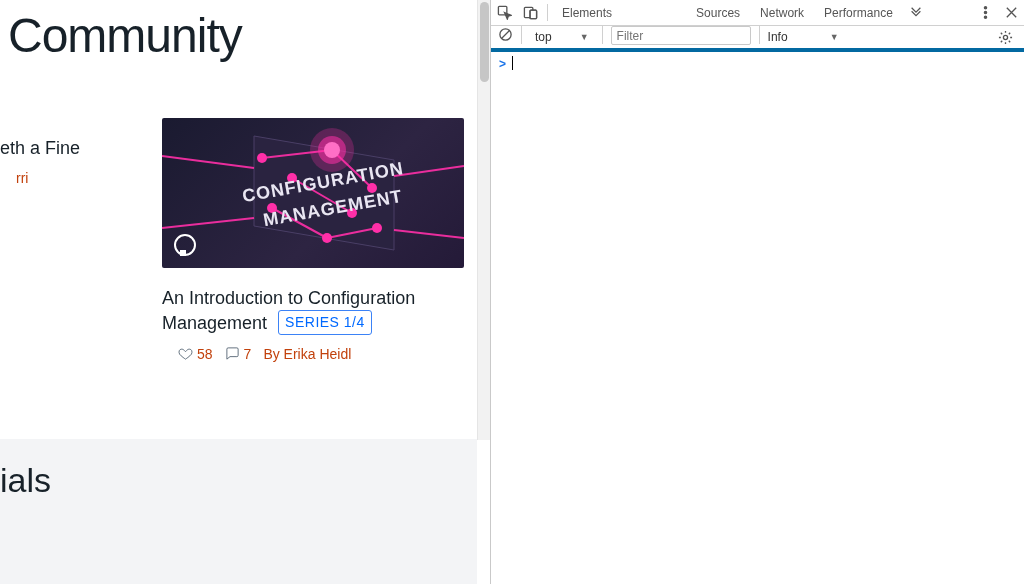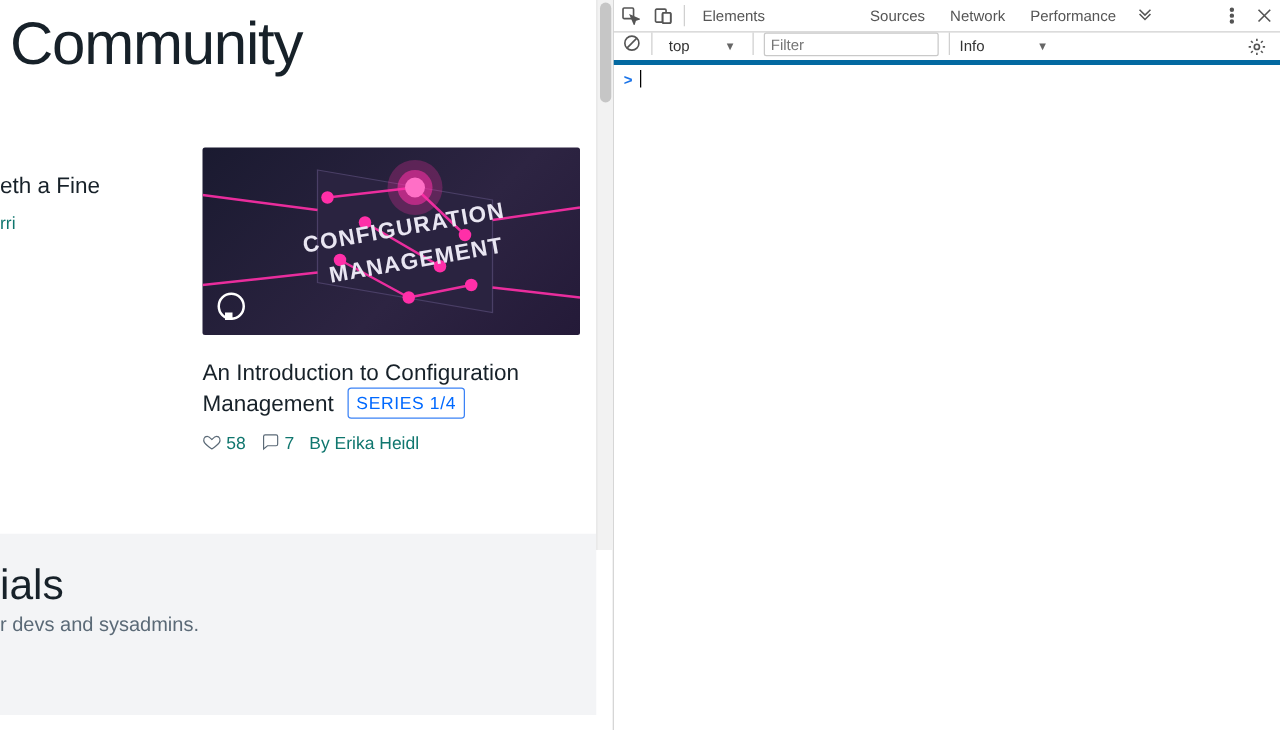--- a/index.html
+++ b/index.html
@@ -25,25 +25,25 @@
     .fortran-text .l1 { font-size:16px; font-style:italic; }
     .fortran-text .l2 { font-size:24px; }
     
     .thumb-config { background:linear-gradient(135deg,#1a1a30 0%,#2d2442 60%,#241a38 100%); position:relative; }
     .thumb-config .cube { position:absolute; inset:0; }
     .thumb-config .do-logo { position:absolute; left:12px; bottom:12px; width:22px; height:22px; border:2px solid #fff; border-radius:50%; }
     .thumb-config .do-logo::after { content:""; position:absolute; left:4px; bottom:-2px; width:6px; height:6px; background:#fff; }
     .cube svg { width:100%; height:100%; }
     .card-title { font-size:18px; color:#172129; font-weight:400; margin-top:18px; line-height:1.35; }
     .series-badge { display:inline-block; font-size:14px; color:#0069ff; border:1px solid #3b82f6; border-radius:3px; padding:2px 6px; margin-left:6px; vertical-align:2px; letter-spacing:.5px; }
-    .card-meta { display:flex; align-items:flex-end; gap:12px; color:#0f766e; font-size:14px; margin-top:10px; }
+    .card-meta { display:flex; align-items:flex-end; gap:12px; color:#c2410c; font-size:14px; margin-top:10px;margin-left:16px; }
     .meta-item { display:flex; align-items:center; gap:4px; }
     .meta-item svg { width:15px; height:15px; stroke:#5b6a77; fill:none; stroke-width:1.5; }
     .author { font-size:14px; }
-    .tutorials-band { position:absolute; left:0; right:13px; bottom:12px; height:145px; background:#f3f4f6; padding:22px 0 0 0; }
+    .tutorials-band { position:absolute; left:0; right:13px; bottom:0; height:145px; background:#f3f4f6; padding:22px 0 0 0; }
     .tutorials-band h2 { font-size:34px; font-weight:400; color:#172129; padding-left:0; }
     .tutorials-band p { font-size:16px; color:#5b6a77; margin-top:4px; }
     
     .devtools { flex:1; height:100%; border-left:1px solid #c9c9c9; display:flex; flex-direction:column; background:#fff; font-family:"Segoe UI",Arial,sans-serif; font-size:12px; color:#303030; }
     .dt-tabbar { height:26px; border-bottom:1px solid #d0d0d0; display:flex; align-items:stretch;text-align:right; }
     .dt-iconbtn { width:26px; display:flex; align-items:center; justify-content:center; color:#555; }
     .dt-iconbtn svg { width:15px; height:15px; fill:none; stroke:#555; stroke-width:1.4; }
     .dt-sep { width:1px; background:#d0d0d0; margin:4px 4px; }
     .dt-tabs { display:flex; align-items:stretch; }
     .dt-tab { padding:0 10px; display:flex; align-items:center; color:#555; cursor:default; }
@@ -140,21 +140,20 @@
         </span>
         <span class="author">
           <span>By </span><span>Erika Heidl</span>
         </span>
       </div>
     </div>
   </div>
 
   <div class="tutorials-band">
     <h2>ials</h2>
-    <p>r devs and sysadmins.</p>
   </div>
 
   <div class="scrollbar-track">
     <div class="scrollbar-thumb"></div>
   </div>
 </div>
 
 <div class="devtools">
   <div class="dt-tabbar">
     <div class="dt-iconbtn">

